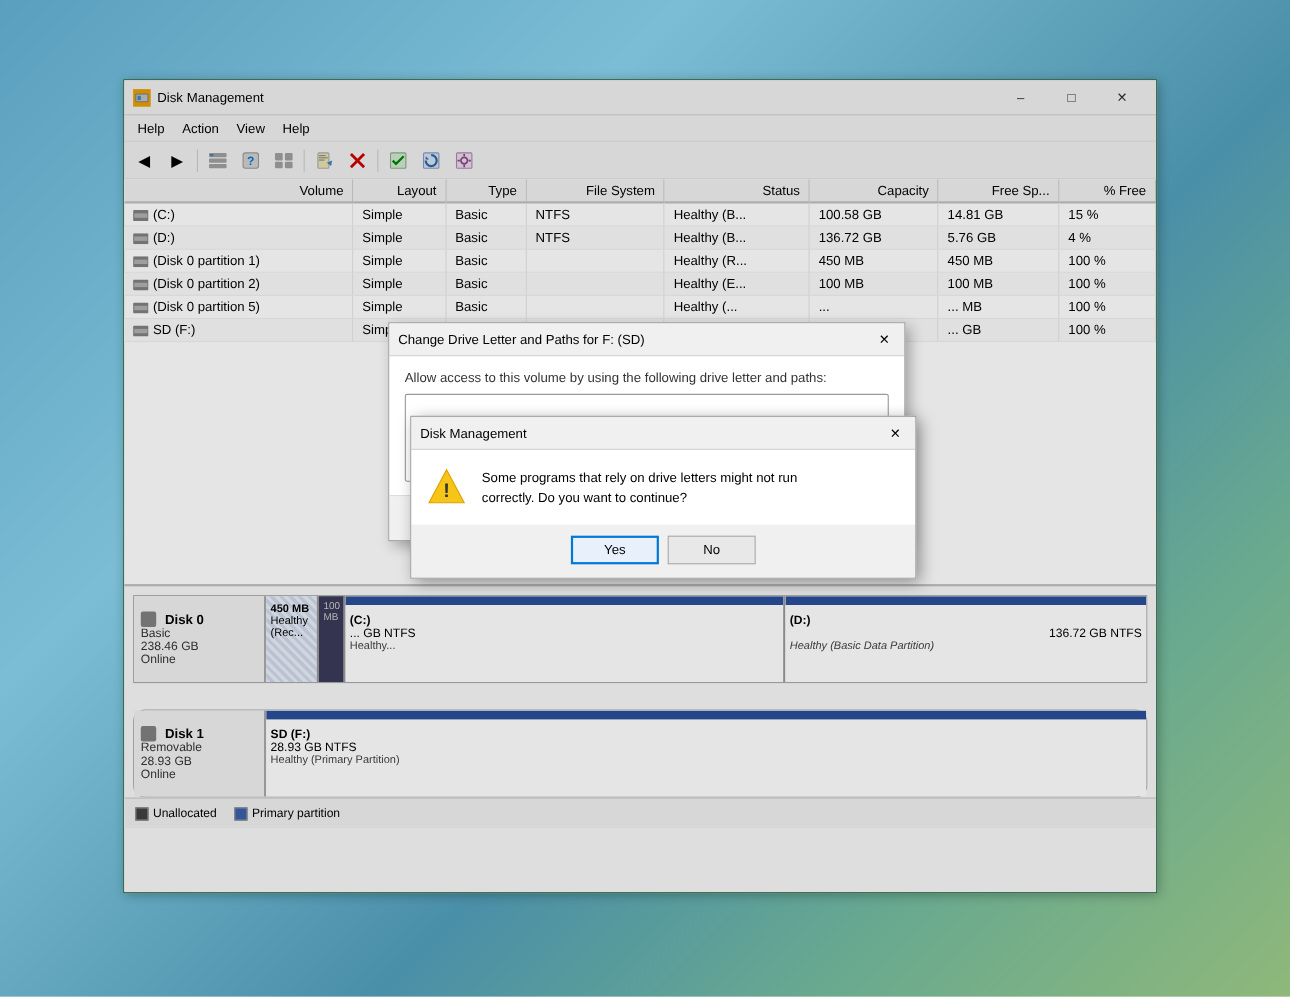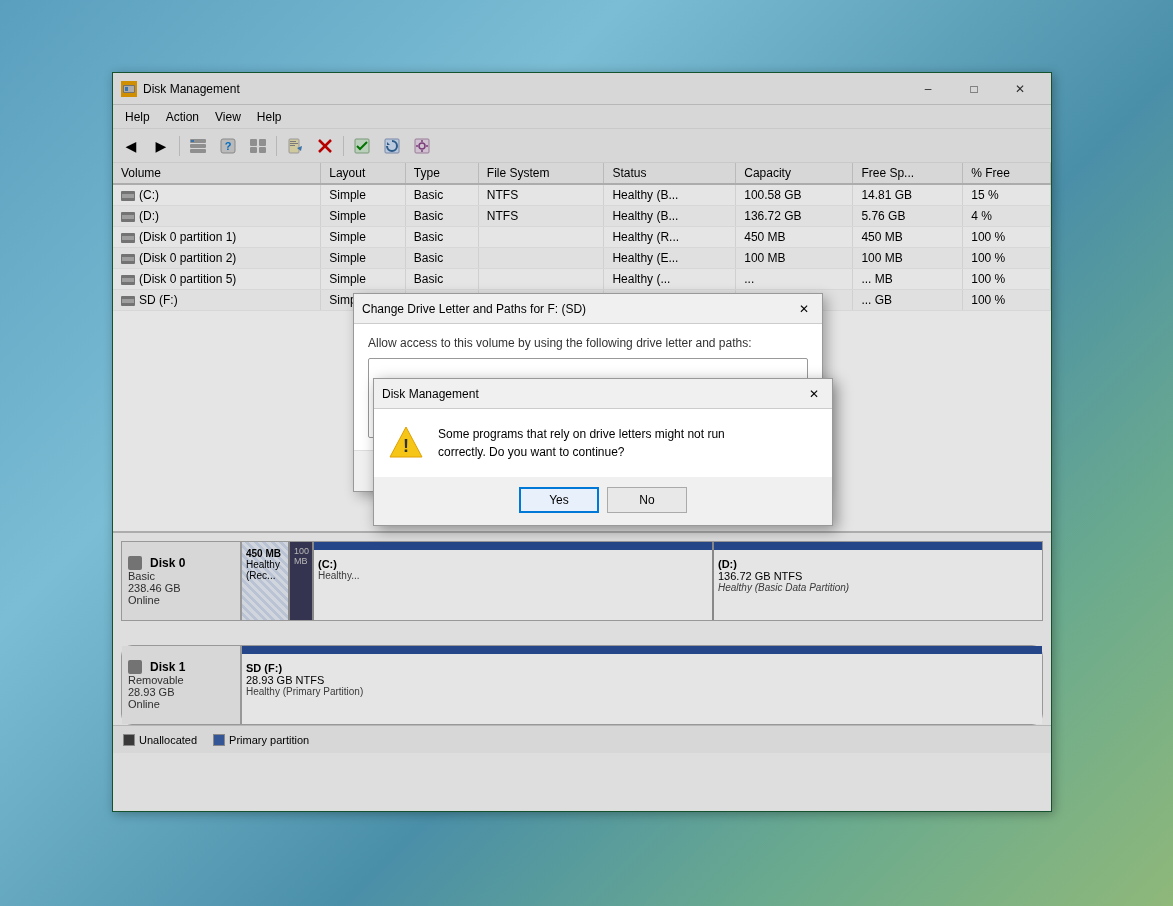--- a/index.html
+++ b/index.html
@@ -126,21 +126,21 @@
     table {
       width: 100%;
       border-collapse: collapse;
       font-size: 12px;
     }
     thead th {
       background: #f0f0f0;
       border-right: 1px solid #d0d0d0;
       border-bottom: 2px solid #c0c0c0;
       padding: 3px 8px;
-      text-align: left;
+      text-align: right;
       font-weight: normal;
       white-space: nowrap;
       cursor: pointer;
     }
     tbody tr:nth-child(even) { background: #fafafa; }
     tbody td {
       padding: 3px 8px;
       border-right: 1px solid #e8e8e8;
       border-bottom: 1px solid #f0f0f0;
       white-space: nowrap;
@@ -578,29 +578,30 @@
         </div>
 
         <div class="partition partition-dark" style="width:3%; border-right:2px solid #999;">
           <div style="font-size:9px; color:#ccc;">100 MB</div>
         </div>
 
         <div class="partition" style="width:50%; border-right:2px solid #999; background:white; position:relative; overflow:hidden;">
           <div style="position:absolute;top:0;left:0;right:0;height:8px;background:#2a4f98;"></div>
           <div style="margin-top:12px;">
             <div style="font-weight:bold;font-size:11px;">(C:)</div>
+            <div style="font-size:11px;">...  GB NTFS</div>
             <div style="font-size:10px; color:#444;">Healthy...</div>
           </div>
         </div>
 
         <div class="partition" style="width:41%; border-right:none; background:white; position:relative; overflow:hidden;">
           <div style="position:absolute;top:0;left:0;right:0;height:8px;background:#2a4f98;"></div>
           <div style="margin-top:12px;">
             <div style="font-weight:bold;font-size:11px;">(D:)</div>
-            <div style="font-size:11px;">136.72 GB NTFS</div>
+            <div style="font-size:11px;text-align:right;">136.72 GB NTFS</div>
             <div style="font-size:10px; color:#444;font-style:italic;">Healthy (Basic Data Partition)</div>
           </div>
         </div>
       </div>
     </div>
 
     <div class="disk-row" style="margin-top:24px;border-radius:11px;">
       <div class="disk-info">
         <div class="disk-name">
           <span style="display:inline-block;width:14px;height:14px;background:#808080;border-radius:2px;margin-right:4px;"></span>

